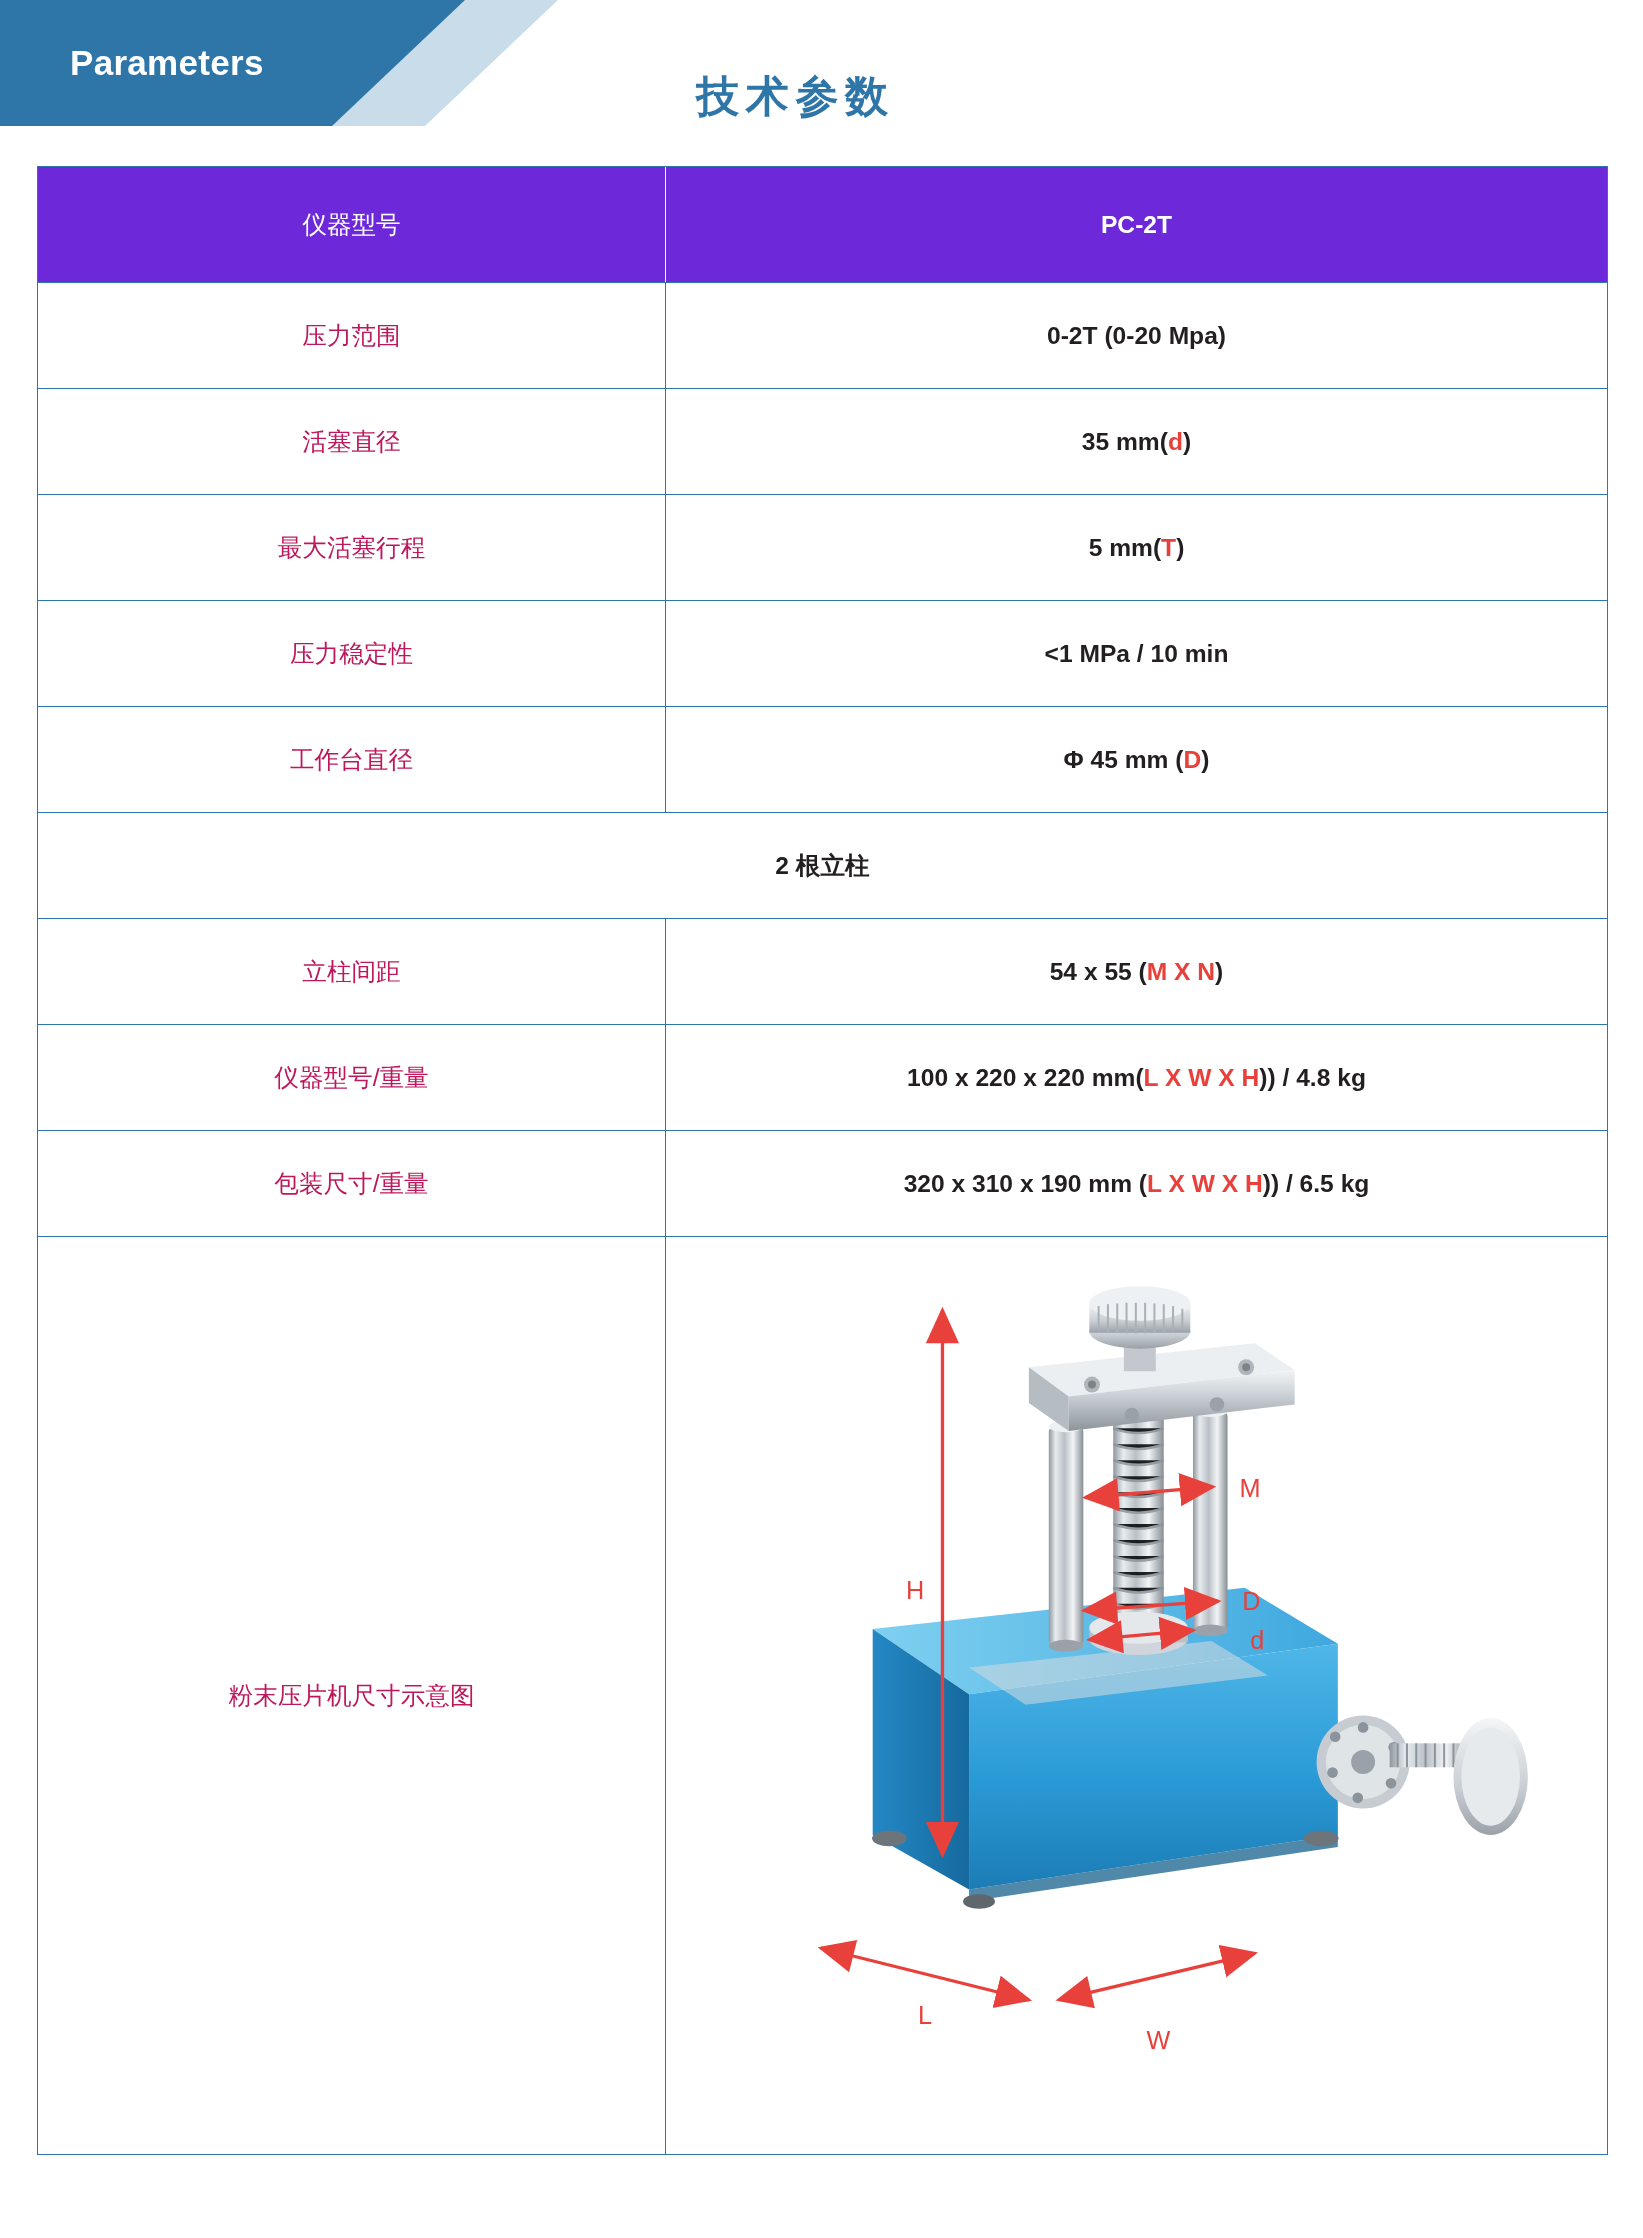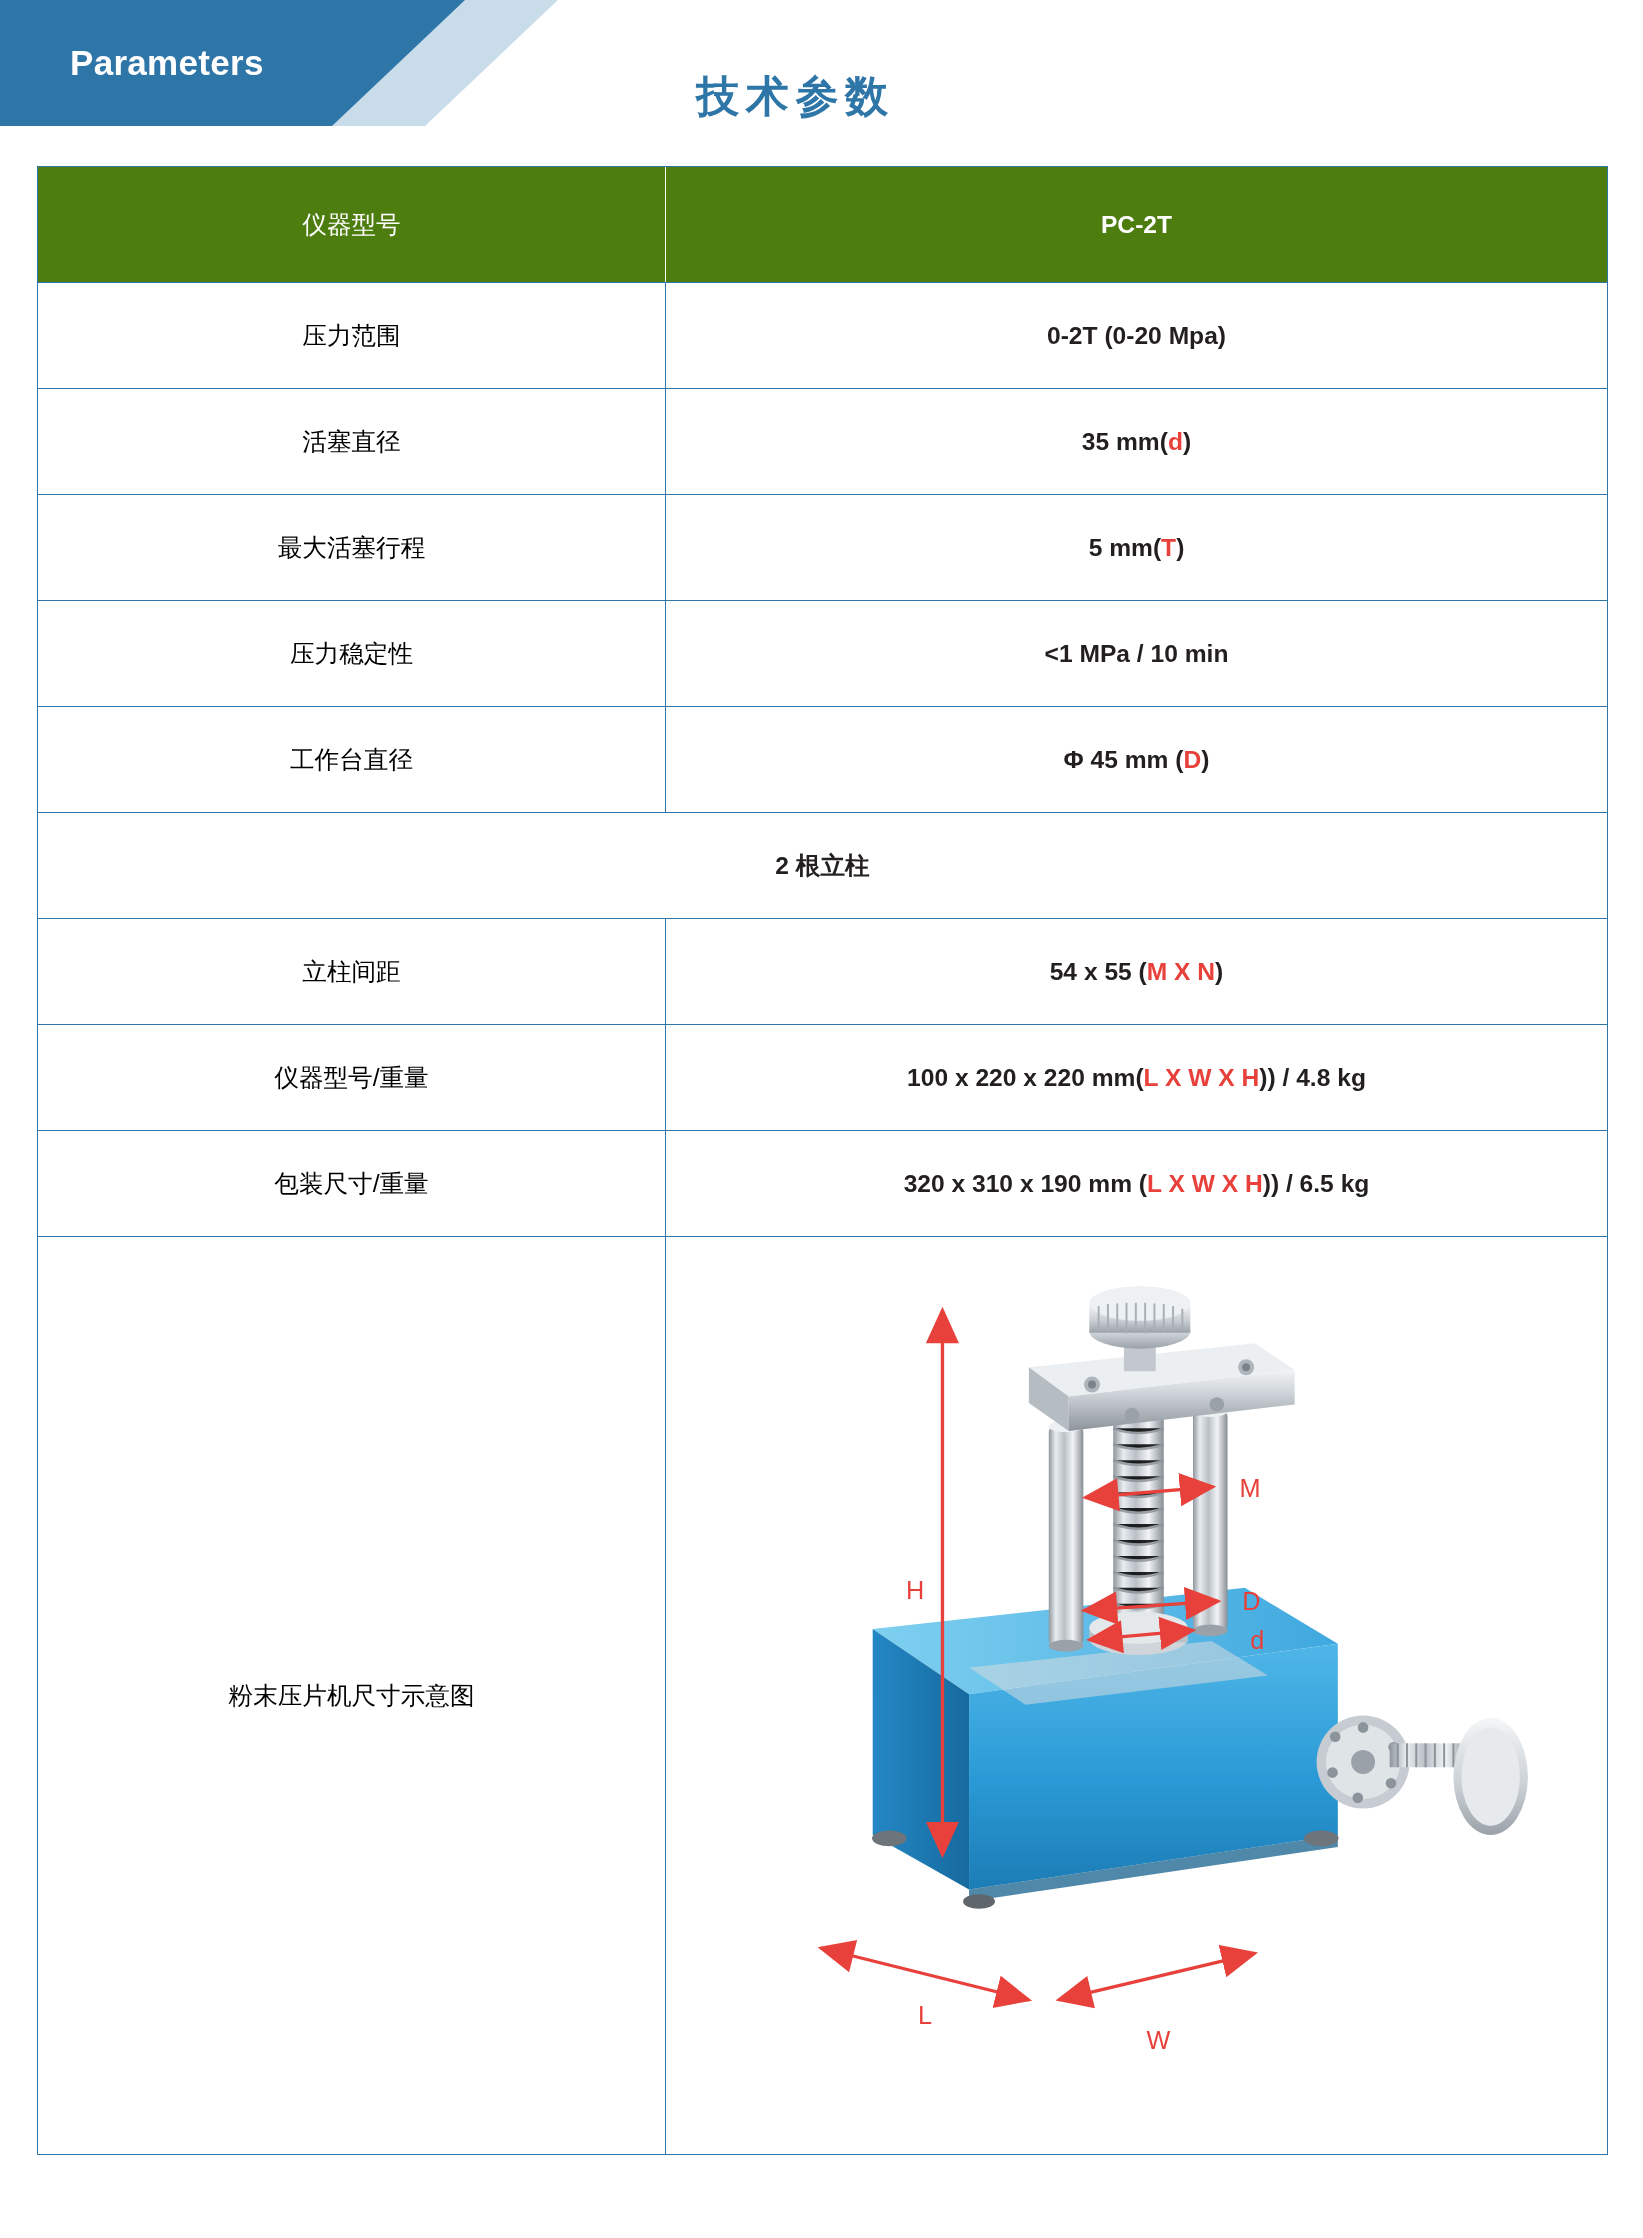--- a/index.html
+++ b/index.html
@@ -105,34 +105,34 @@
   .row:last-child { border-bottom: none; }
   .cell-label {
     width: 628px;
     flex: 0 0 628px;
     border-right: 1.3px solid #2e75a8;
     box-sizing: border-box;
     display: flex;
     align-items: center;
     justify-content: center;
     font-size: 24.6px;
-    color: #000000;
+    color: #be185d;
   }
   .cell-value {
     flex: 1 1 auto;
     box-sizing: border-box;
     display: flex;
     align-items: center;
     justify-content: center;
     font-size: 24.6px;
     color: #231f20;
     font-weight: bold;
   }
   .row.header-row {
-    background: #4d7c0f;
+    background: #6d28d9;
     height: 116px;
   }
   .row.header-row .cell-label,
   .row.header-row .cell-value {
     color: #ffffff;
     border-right-color: #ffffff;
   }
   .row.data-row { height: 106px; }
   .red { color: #e8413b; }
 

